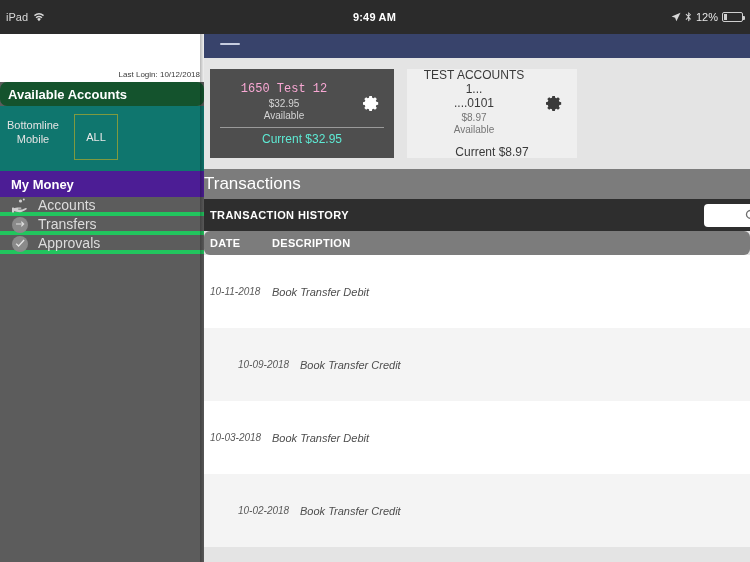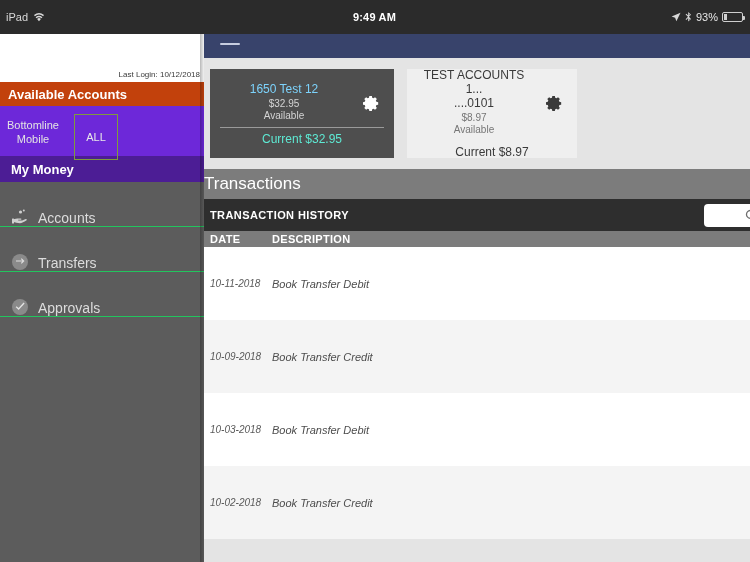--- a/index.html
+++ b/index.html
@@ -44,43 +44,43 @@
     position:absolute;left:18px;top:9px;width:120px;
     color:#2d3c64;text-align:center;line-height:1.02;
   }
   .logo .l1{font-family:"Liberation Serif", serif;font-size:13px;font-weight:bold;letter-spacing:.3px;}
   .logo .l2{font-family:"Liberation Serif", serif;font-size:13px;font-weight:bold;letter-spacing:.3px;}
   .logo .l3{font-family:"Liberation Serif", serif;font-size:13px;font-weight:bold;letter-spacing:.3px;}
   .lastlogin{
     position:absolute;right:4px;bottom:3px;font-size:8px;color:#3a3a3a;white-space:nowrap;
   }
   .avail-hdr{
-    height:24px;background:#c2410c;color:#ffffff;
-    font-size:13px;font-weight:bold;display:flex;align-items:center;padding-left:8px;
+    height:24px;background:#14532d;color:#ffffff;
+    font-size:13px;font-weight:bold;display:flex;align-items:center;padding-left:8px;border-radius:7px;
   }
   .acct-select{
-    height:50px;background:#6d28d9;display:flex;align-items:center;position:relative;
+    height:65px;background:#0f766e;display:flex;align-items:center;position:relative;
   }
   .bml{
     position:absolute;left:-4px;top:12px;width:74px;text-align:center;
     color:#e3e3e3;font-size:11px;line-height:14px;
   }
   .allbtn{
     position:absolute;left:74px;top:8px;width:44px;height:46px;
     border:1px solid #7f9a3f;color:#e8e8e8;font-size:11px;
     display:flex;align-items:center;justify-content:center;background:transparent;
     box-sizing:border-box;
   }
   .mymoney{
     height:26px;background:#4c1d95;color:#ffffff;font-size:13px;font-weight:bold;
     display:flex;align-items:center;padding-left:11px;
   }
   .navitem{
-    height:45px;display:flex;align-items:flex-end;padding-left:11px;gap:9px;
-    border-bottom:1px solid #22c55e;box-sizing:border-box;
+    height:19px;display:flex;align-items:flex-start;padding-left:11px;gap:9px;
+    border-bottom:4px solid #22c55e;box-sizing:border-box;
   }
   .navitem .lbl{color:#dcdcdc;font-size:14px;}
   .navicon{width:18px;height:18px;display:flex;align-items:center;justify-content:center;}
   .navicon svg{display:block;}
 
   
   .app{
     position:absolute;top:18px;left:204px;width:546px;height:544px;
     background:#e4e4e4;overflow:hidden;z-index:20;
   }
@@ -104,21 +104,21 @@
   .card.sel{width:184px;margin-left:6px;background:#4e4e4e;}
   .card.unsel{width:170px;margin-left:13px;background:#efefef;}
   .card .gear{position:absolute;right:14px;top:26px;}
   .card.sel .gear svg{fill:#ffffff;}
   .card.unsel .gear svg{fill:#3a3a3a;}
   .card .top{padding:0 44px 0 8px;text-align:center;}
   .cname{font-size:12px;line-height:14px;}
   .cnum{font-size:12px;line-height:14px;}
   .cbal{font-size:10px;line-height:13px;margin-top:1px;}
   .cavail{font-size:10px;line-height:12px;}
-  .card.sel .cname,.card.sel .cnum{color:#7dd3fc;}
+  .card.sel .cname,.card.sel .cnum{color:#f9a8d4;font-family:Liberation Mono, monospace;}
   .card.sel .cbal,.card.sel .cavail{color:#d4d4d4;}
   .card.unsel .cname,.card.unsel .cnum{color:#3a3a3a;}
   .card.unsel .cbal,.card.unsel .cavail{color:#767676;}
   .cdiv{height:1px;margin:5px 10px 4px 10px;}
   .card.sel .cdiv{background:#9a9a9a;}
   .card.unsel .cdiv{background:#d3d3d3;}
   .ccur{font-size:12px;text-align:center;}
   .card.sel .ccur{color:#5eead4;}
   .card.unsel .ccur{color:#3a3a3a;}
 
@@ -135,32 +135,32 @@
   }
   .histbar .title{color:#ffffff;font-size:11px;font-weight:bold;letter-spacing:.4px;}
   .searchbox{
     position:absolute;right:-14px;top:5px;width:60px;height:23px;
     background:#ffffff;border-radius:4px;display:flex;align-items:center;
     justify-content:flex-end;padding-right:6px;box-sizing:border-box;
   }
   .searchbox svg{display:block;}
 
   .colhdr{
-    height:16px;background:#7c7c7c;display:flex;align-items:center;
+    height:24px;background:#7c7c7c;display:flex;align-items:center;border-radius:6px;
   }
   .colhdr .c{color:#ffffff;font-size:11px;font-weight:bold;letter-spacing:.3px;}
   .col-date{width:64px;padding-left:6px;box-sizing:border-box;}
   .col-desc{padding-left:4px;}
 
   .txlist{background:#ffffff;}
   .txrow{
     height:73px;display:flex;align-items:center;box-sizing:border-box;font-style:italic;
   }
   .txrow.odd{background:#ffffff;}
-  .txrow.even{background:#f4f4f4;}
+  .txrow.even{background:#f4f4f4;padding-left:28px;}
   .txdate{width:64px;padding-left:6px;box-sizing:border-box;color:#5a5a5a;font-size:10px;}
   .txdesc{padding-left:4px;color:#4d4d4d;font-size:11px;}
 </style>
 </head>
 <body>
 
 <div class="screen">
 
   <div class="statusbar">
     <div class="sb-left">
@@ -178,21 +178,21 @@
       <span class="loc-icon">
         <svg width="10" height="10" viewBox="0 0 10 10">
             <path d="M9.5 .7 .6 4.4l3.5 1.3 1.3 3.6L9.5 .7z" fill="#d8d8d8"></path>
           </svg>
       </span>
       <span class="bt-icon">
         <svg width="7" height="11" viewBox="0 0 7 11">
             <path d="M3.2 0 6 2.7 3.9 4.8 6 6.9 3.2 9.6V6.1L1.3 7.9.6 7.2 3 4.8.6 2.4l.7-.7L3.2 3.5V0zm.9 2.1v1.5l.8-.8-.8-.7zm0 4.6v1.4l.8-.7-.8-.7z" fill="#d8d8d8"></path>
           </svg>
       </span>
-      <span class="batt-pct">93%</span>
+      <span class="batt-pct">12%</span>
       <span class="batt">
           <i></i>
         </span>
     </div>
   </div>
 
   <div class="leftpanel">
 
     <div class="brandbar">
       <div class="lastlogin">Last Login:  10/12/2018</div>

